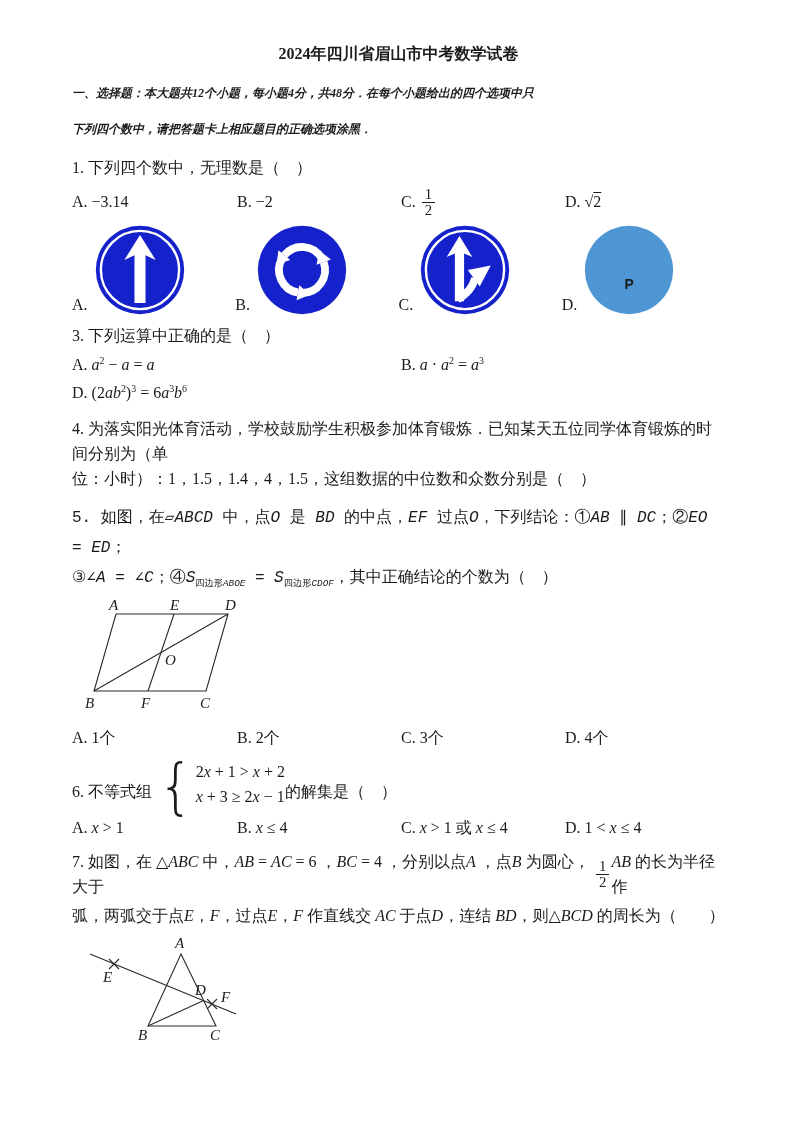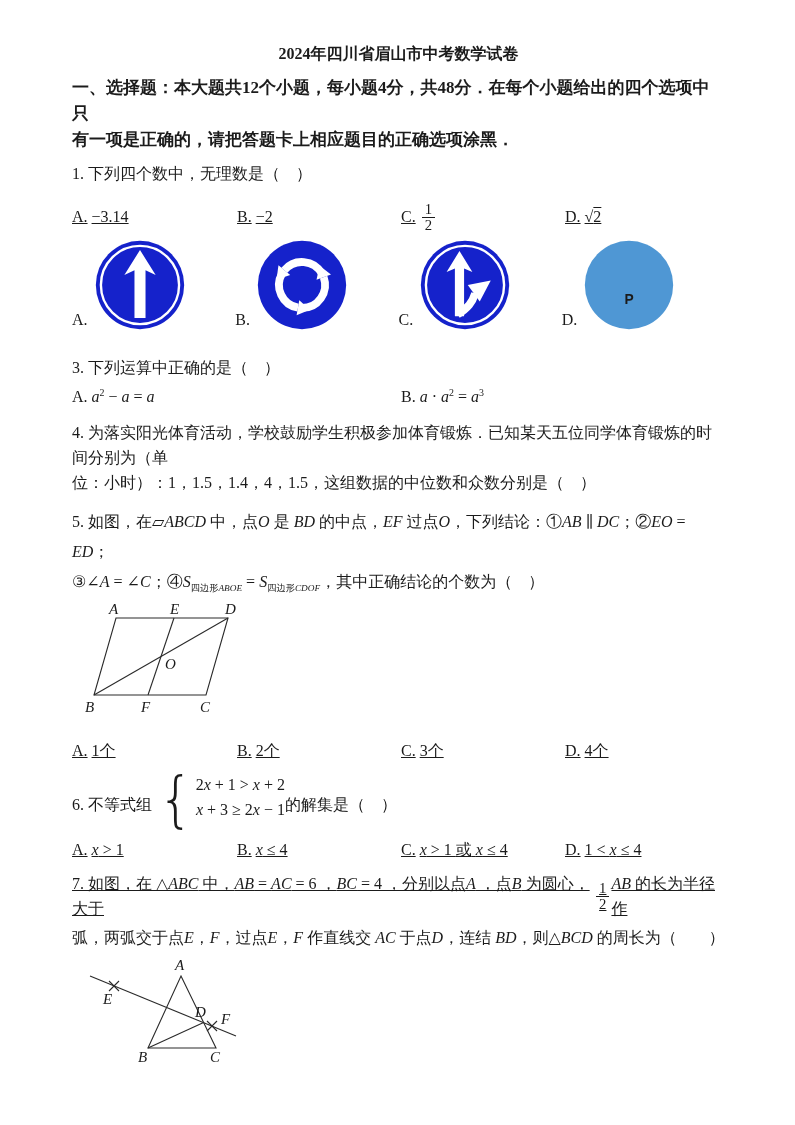--- a/index.html
+++ b/index.html
@@ -1,58 +1,58 @@
 <!DOCTYPE html>
 <html><head>
 <meta charset="utf-8">
 <style>
   html,body{margin:0;padding:0;background:#fff;}
   body{width:795px;height:1125px;overflow:hidden;color:#1b1b1b;
        font-family:"Liberation Serif","DejaVu Serif",serif;font-size:16px;}
   .page{padding:38px 70px 0 72px;position:relative;}
   .title{text-align:center;font-size:16px;font-weight:bold;margin:6px 0 10px 0;}
-  .section-header{font-weight:bold;font-size:17px;line-height:26px;}
+  .section-header{font-weight:bold;font-size:12px;line-height:36px;font-style:italic;}
   .qtext{margin-top:8px;line-height:25px;}
   .m{font-style:italic;}
   .sup{font-size:62%;vertical-align:super;line-height:0;}
   .sub{font-size:58%;vertical-align:sub;line-height:0;}
   .frac{display:inline-block;text-align:center;vertical-align:-0.55em;line-height:1.02;font-size:92%;margin:0 2px;}
   .fnum{display:block;border-bottom:1px solid #1b1b1b;padding:0 3px;}
   .fden{display:block;padding:0 3px;}
   .sqrt-rad{font-style:normal;}
   .sqrt-bar{text-decoration:overline;}
-  .opts{display:grid;grid-template-columns:165px 164px 164px 1fr;margin-top:16px;align-items:baseline;text-decoration:underline;}
+  .opts{display:grid;grid-template-columns:165px 164px 164px 1fr;margin-top:7px;align-items:baseline;}
   .opts2{display:grid;grid-template-columns:329px 1fr;row-gap:10px;margin-top:8px;align-items:baseline;}
   .opt{white-space:nowrap;}
   .opt .lbl{margin-right:4px;}
   .signs{display:grid;grid-template-columns:repeat(4,1fr);margin-top:6px;}
   .sign-group{display:flex;align-items:flex-end;gap:6px;}
   .sign-label{padding-bottom:2px;}
   .sign-svg{width:92px;height:92px;display:block;}
   .diagram{margin:6px 0 0 4px;}
   svg text{font-family:"Liberation Serif","DejaVu Serif",serif;font-style:italic;font-size:15px;fill:#1b1b1b;}
   .geo line,.geo polygon,.geo polyline,.geo path{stroke:#2a2a2a;stroke-width:1.1;fill:none;}
   .sys-row{display:flex;align-items:flex-end;margin-top:10px;}
   .sys-label{padding-bottom:8px;}
   .brace{font-family:"DejaVu Sans",sans-serif;font-size:56px;font-weight:200;line-height:0.9;
          transform:scaleY(1.08);margin:0 2px 0 6px;}
-  .sys-lines{display:flex;flex-direction:column;line-height:25px;padding-bottom:2px;align-items:flex-end;}
+  .sys-lines{display:flex;flex-direction:column;line-height:25px;padding-bottom:2px;}
   .sys-suffix{padding-bottom:8px;}
-  .q7line1{display:flex;align-items:center;margin-top:10px;line-height:25px;text-decoration:underline;}
+  .q7line1{display:flex;align-items:center;margin-top:10px;line-height:25px;}
 </style>
 </head>
 <body>
 
 <div class="page">
 
   <div class="title">2024年四川省眉山市中考数学试卷</div>
 
   <div class="section-header">
     <div>一、选择题：本大题共12个小题，每小题4分，共48分．在每个小题给出的四个选项中只</div>
-    <div>有一项是正确的，请把答题卡上相应题目的正确选项涂黑．</div>
+    <div>下列四个数中，请把答题卡上相应题目的正确选项涂黑．</div>
   </div>
 
   
   <div class="qtext">1. 下列四个数中，无理数是（　）</div>
   <div class="opts">
     <span class="opt"><span class="lbl">A.</span><span><span>−3.14</span></span></span>
     <span class="opt"><span class="lbl">B.</span><span><span>−2</span></span></span>
     <span class="opt"><span class="lbl">C.</span><span><span class="frac"><span class="fnum">1</span><span class="fden">2</span></span></span></span>
     <span class="opt"><span class="lbl">D.</span><span><span><span class="sqrt-rad">√</span><span class="sqrt-bar">2</span></span></span></span>
   </div>
@@ -98,34 +98,35 @@
     <div class="sign-group">
       <span class="sign-label">D.</span>
       <svg class="sign-svg" viewBox="0 0 100 100">
         <circle cx="50" cy="50" r="48" fill="#4f97d4"></circle>
         <text x="50" y="71" text-anchor="middle" font-size="62" font-weight="bold" fill="#fff" style="font-family:'Liberation Sans','DejaVu Sans',sans-serif;font-style:normal;">P</text>
       </svg>
     </div>
   </div>
 
   
-  <div class="qtext" style="margin-top:24px;">3. 下列运算中正确的是（　）</div>
+  <div class="qtext" style="margin-top:7px;">3. 下列运算中正确的是（　）</div>
   <div class="opts2">
     <span class="opt"><span class="lbl">A.</span><span><span class="m">a</span><span class="sup">2</span><span> − </span><span class="m">a</span><span> = </span><span class="m">a</span></span></span>
     <span class="opt"><span class="lbl">B.</span><span><span class="m">a</span><span> · </span><span class="m">a</span><span class="sup">2</span><span> = </span><span class="m">a</span><span class="sup">3</span></span></span>
+    <span class="opt"><span class="lbl">D.</span><span><span>(</span><span>2</span><span class="m">ab</span><span class="sup">2</span><span>)</span><span class="sup">3</span><span> = 6</span><span class="m">a</span><span class="sup">3</span><span class="m">b</span><span class="sup">6</span></span></span>
   </div>
 
   
   <div class="qtext" style="margin-top:14px;">
     <div>4. 为落实阳光体育活动，学校鼓励学生积极参加体育锻炼．已知某天五位同学体育锻炼的时间分别为（单</div>
     <div>位：小时）：1，1.5，1.4，4，1.5，这组数据的中位数和众数分别是（　）</div>
   </div>
 
   
-  <div class="qtext" style="margin-top:12px;line-height:30px;">
+  <div class="qtext" style="margin-top:12px;line-height:30px;font-family:Liberation Mono, monospace;">
     <div><span>5. 如图，在</span><span>▱</span><span class="m">ABCD</span><span> 中，点</span><span class="m">O</span><span> 是 </span><span class="m">BD</span><span> 的中点，</span><span class="m">EF</span><span> 过点</span><span class="m">O</span><span>，下列结论：①</span><span class="m">AB</span><span> ∥ </span><span class="m">DC</span><span>；②</span><span class="m">EO</span><span> = </span><span class="m">ED</span><span>；</span></div>
     <div><span>③∠</span><span class="m">A</span><span> = ∠</span><span class="m">C</span><span>；④</span><span class="m">S</span><span class="sub">四边形</span><span class="m sub">ABOE</span><span> = </span><span class="m">S</span><span class="sub">四边形</span><span class="m sub">CDOF</span><span>，其中正确结论的个数为（　）</span></div>
   </div>
   <svg class="diagram geo" width="210" height="118" viewBox="0 0 210 118">
     <polygon points="40,15 152,15 130,92 18,92"></polygon>
     <line x1="18" y1="92" x2="152" y2="15"></line>
     <line x1="98" y1="15" x2="72" y2="92"></line>
     <text x="33" y="11">A</text>
     <text x="94" y="11">E</text>
     <text x="149" y="11">D</text>

